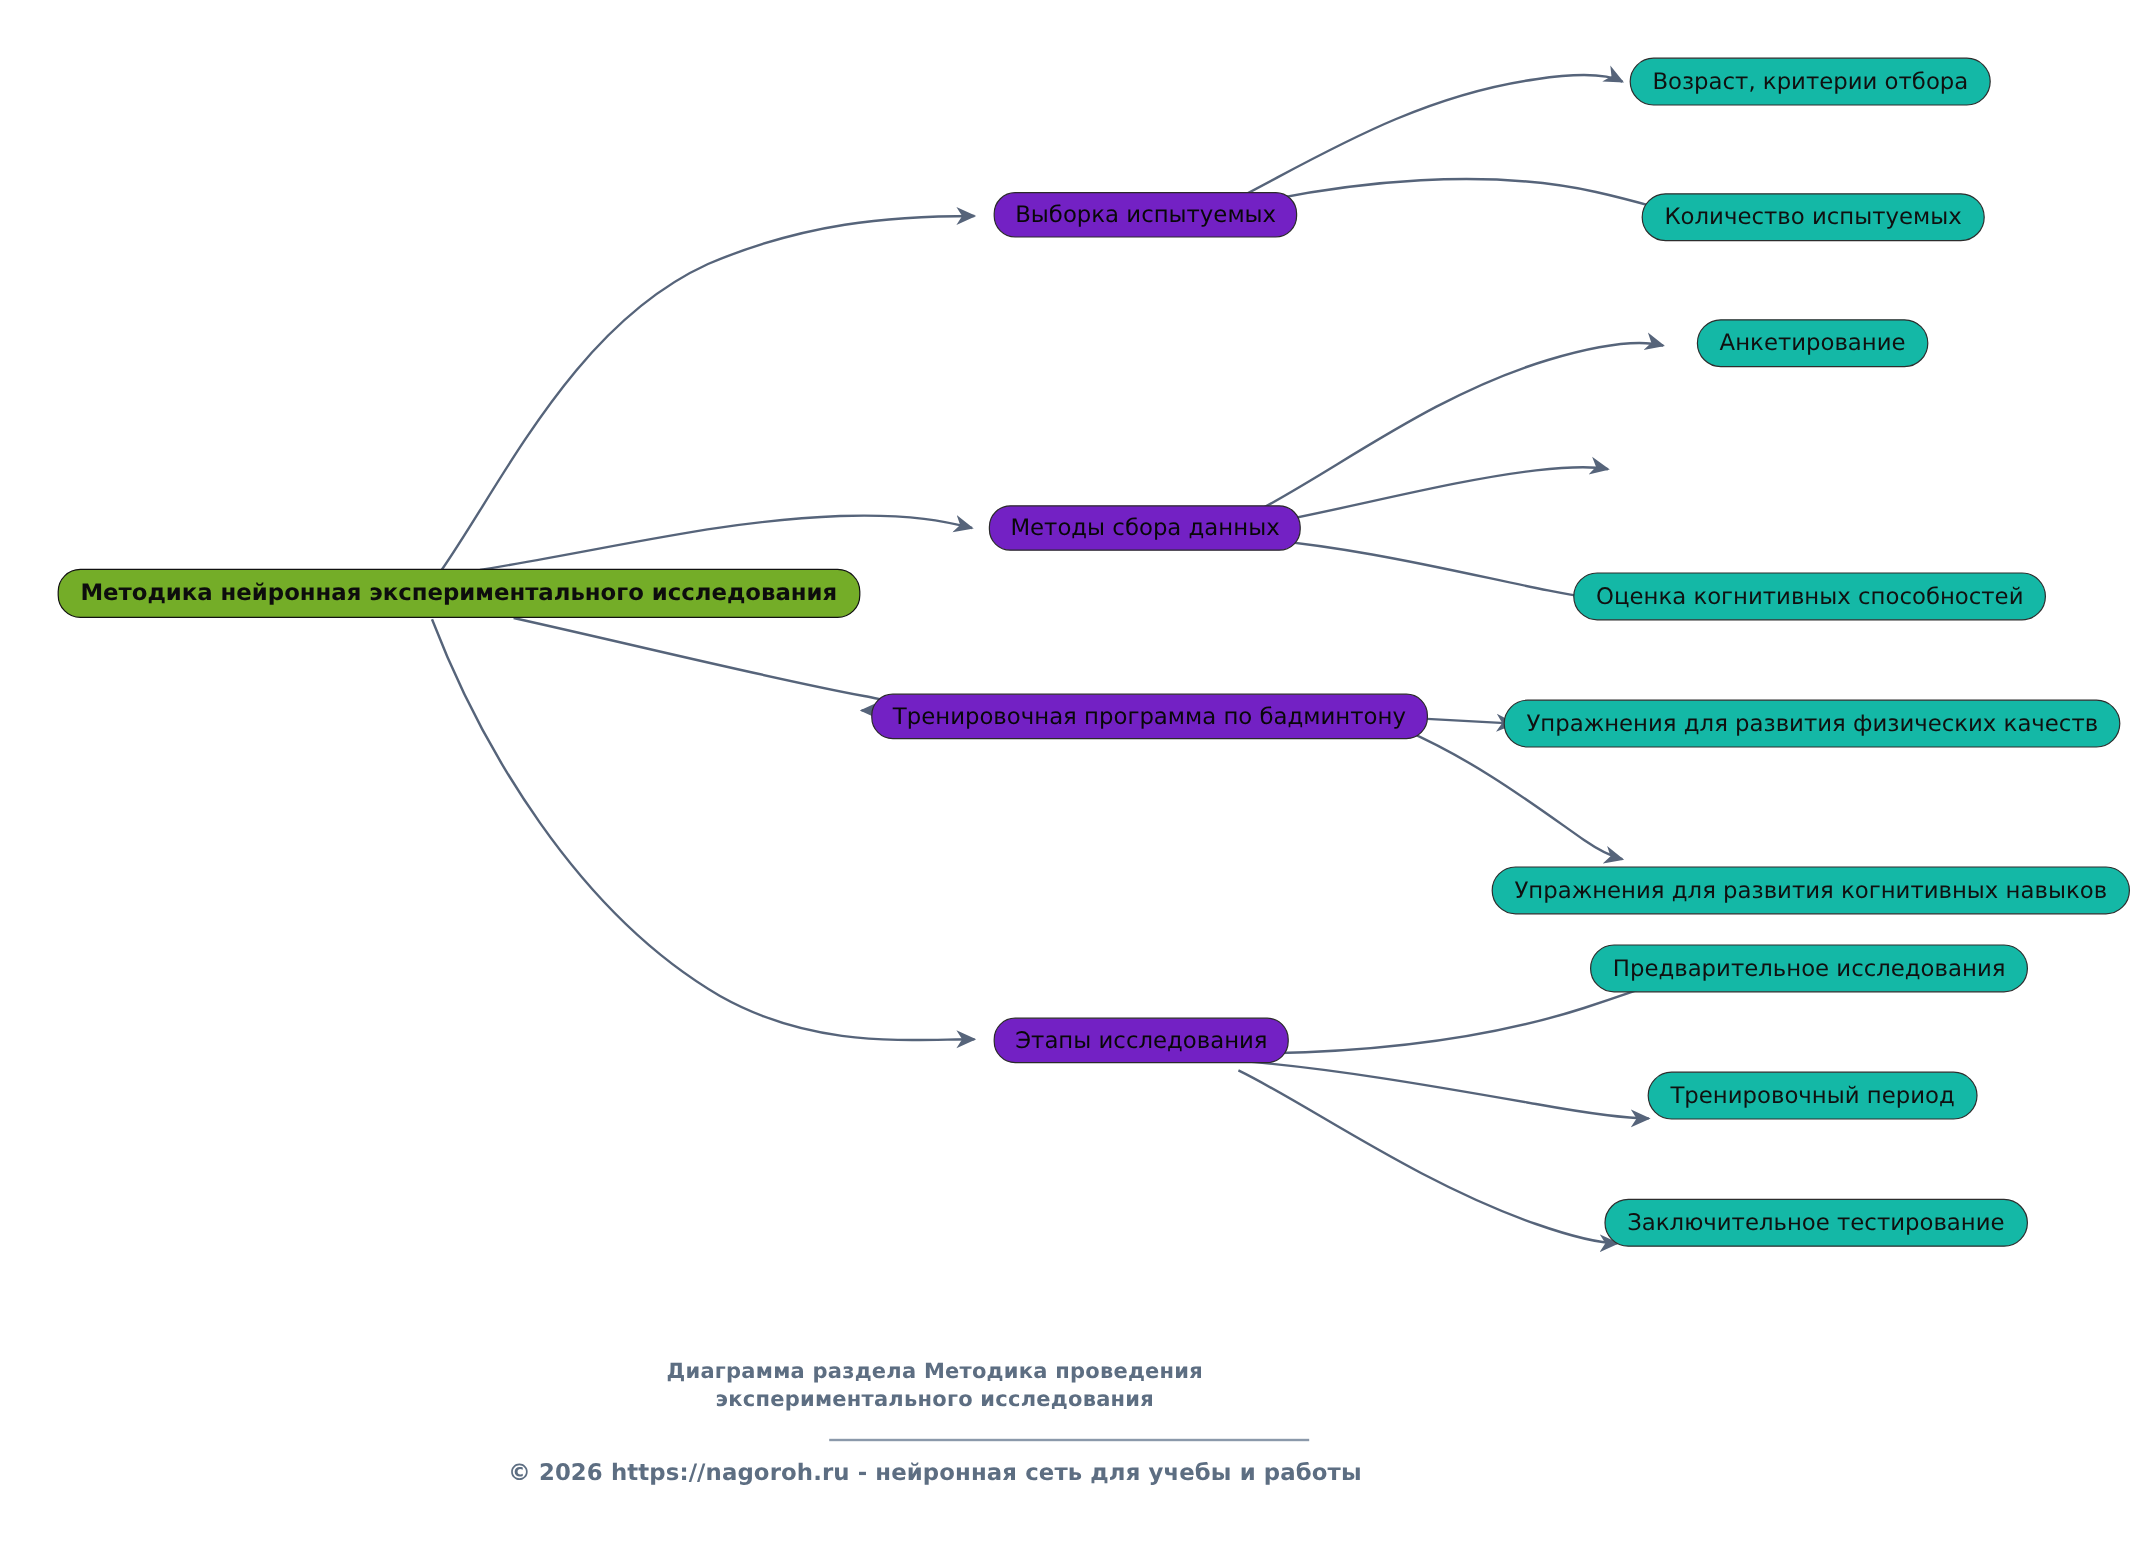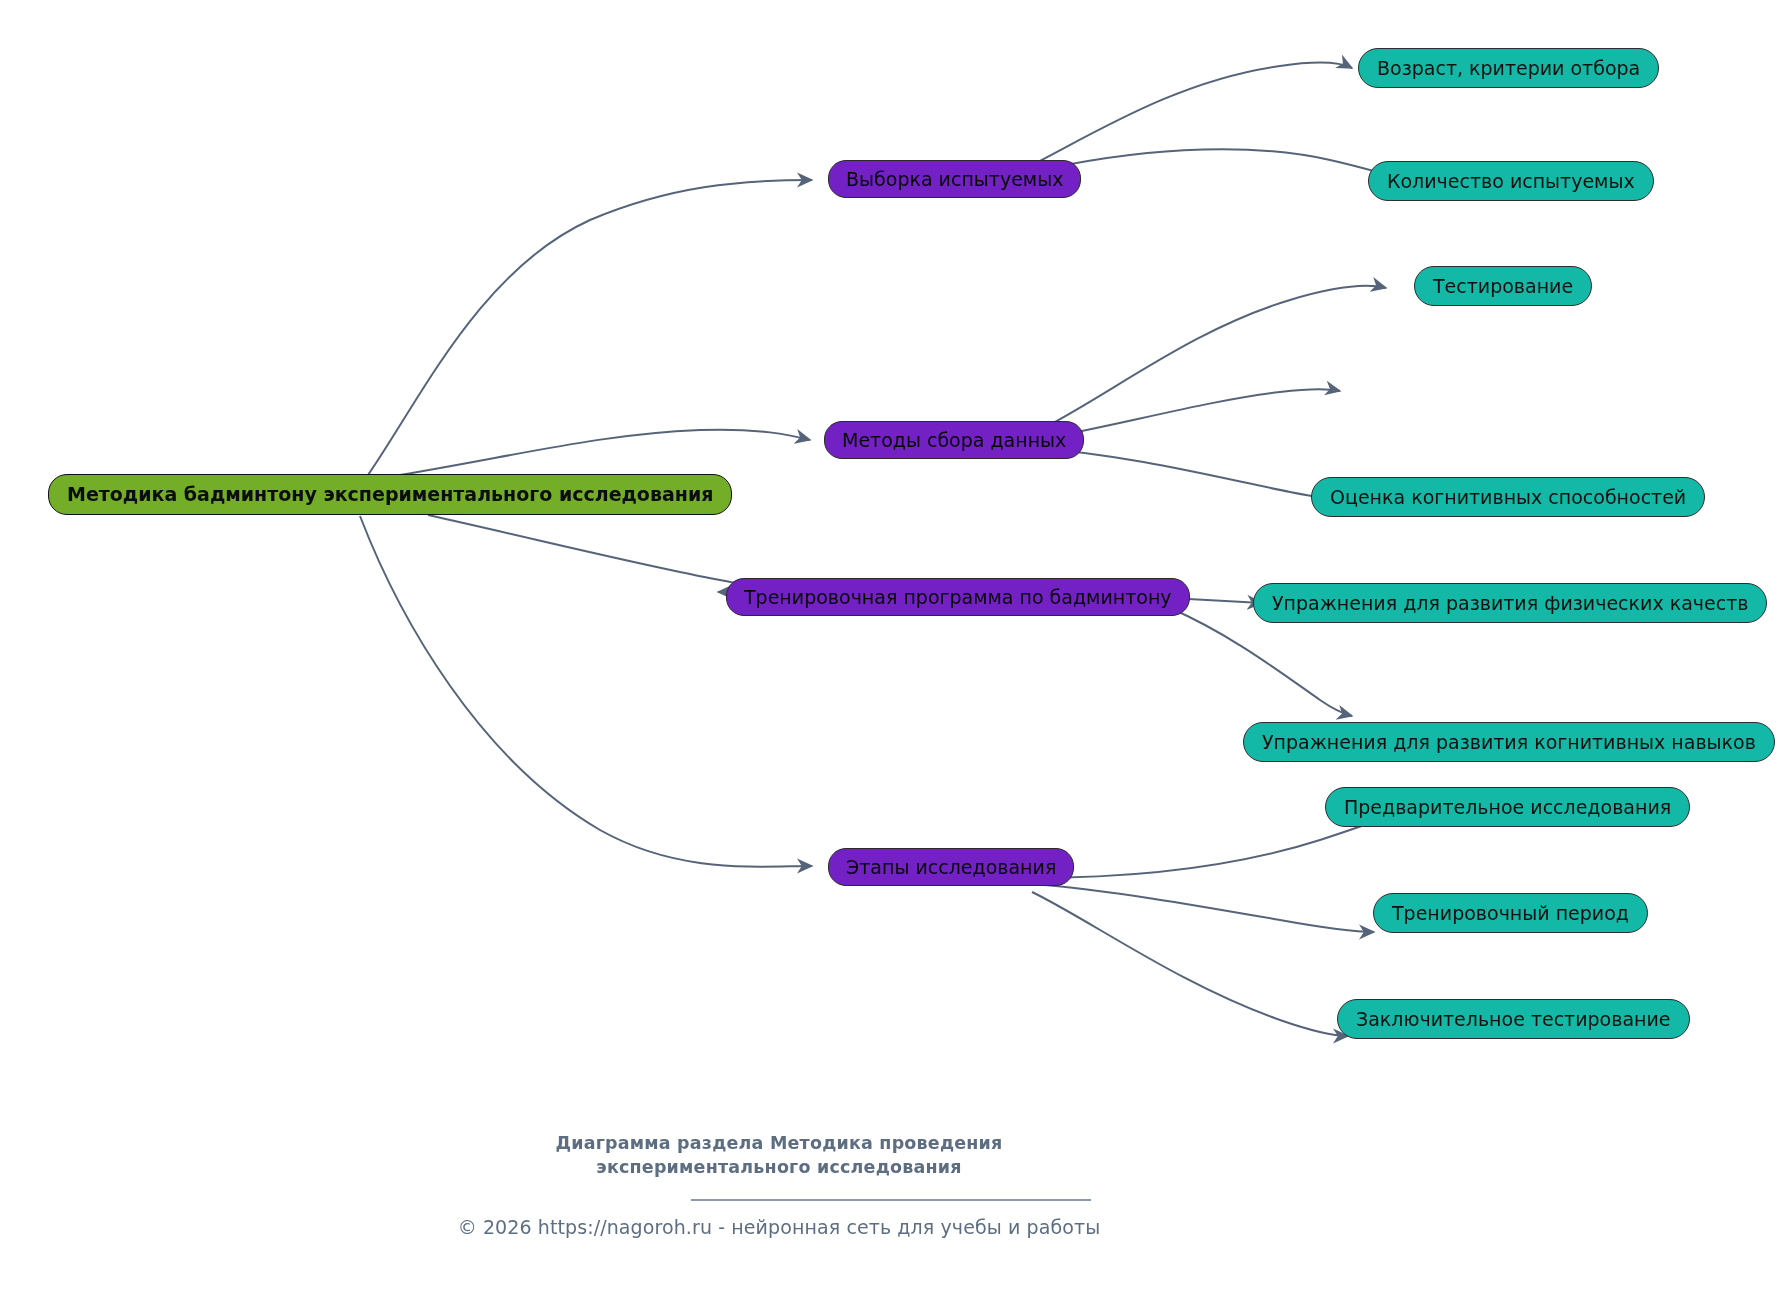--- a/index.html
+++ b/index.html
@@ -82,20 +82,21 @@
     top: 1199px;
     width: 400px;
     height: 1.5px;
     background: #8b99aa;
   }
   #copyright {
     top: 1216px;
     color: #5d6e82;
     font-size: 19px;
     letter-spacing: 0.1px;
+    font-weight: bold;
   }
 </style>
 </head>
 <body>
 
 <div id="canvas">
 
   <svg id="edges" viewBox="0 0 1783 1300" xmlns="http://www.w3.org/2000/svg">
     <defs>
       <marker id="arrow" viewBox="0 0 12 12" refX="10" refY="6" markerWidth="9" markerHeight="9" orient="auto-start-reverse">
@@ -119,38 +120,38 @@
       <path d="M 1170,598 C 1210,600 1240,602 1262,603"></path>
       <path d="M 1170,608 C 1230,634 1280,672 1320,700 C 1336,711 1344,714 1352,716"></path>
 
       <path d="M 1032,878 C 1110,878 1220,872 1320,840 C 1370,824 1400,812 1420,805"></path>
       <path d="M 1032,884 C 1110,890 1200,906 1280,920 C 1330,929 1360,932 1374,932"></path>
       <path d="M 1032,892 C 1090,920 1180,985 1280,1020 C 1320,1034 1340,1036 1348,1036"></path>
     </g>
   </svg>
 
   <div class="node node-root" style="left:48px; top:474px;">
-    <span>Методика бадминтону экспериментального исследования</span>
+    <span>Методика нейронная экспериментального исследования</span>
   </div>
 
   <div class="node node-branch" style="left:828px; top:160px;">
     <span>Выборка испытуемых</span>
   </div>
   <div class="node node-leaf" style="left:1358px; top:48px;">
     <span>Возраст, критерии отбора</span>
   </div>
   <div class="node node-leaf" style="left:1368px; top:161px;">
     <span>Количество испытуемых</span>
   </div>
 
   <div class="node node-branch" style="left:824px; top:421px;">
     <span>Методы сбора данных</span>
   </div>
   <div class="node node-leaf" style="left:1414px; top:266px;">
-    <span>Тестирование</span>
+    <span>Анкетирование</span>
   </div>
   <div class="node node-leaf" style="left:1311px; top:477px;">
     <span>Оценка когнитивных способностей</span>
   </div>
 
   <div class="node node-branch" style="left:726px; top:578px;">
     <span>Тренировочная программа по бадминтону</span>
   </div>
   <div class="node node-leaf" style="left:1253px; top:583px;">
     <span>Упражнения для развития физических качеств</span>

